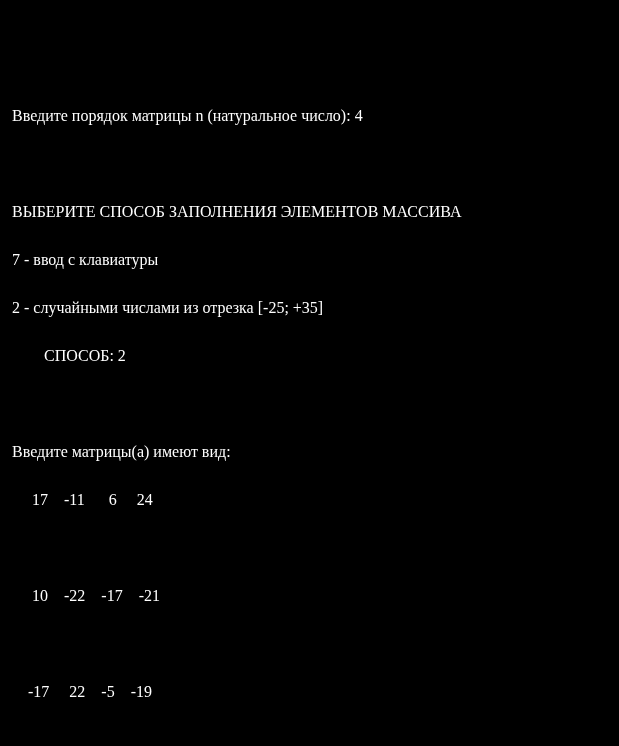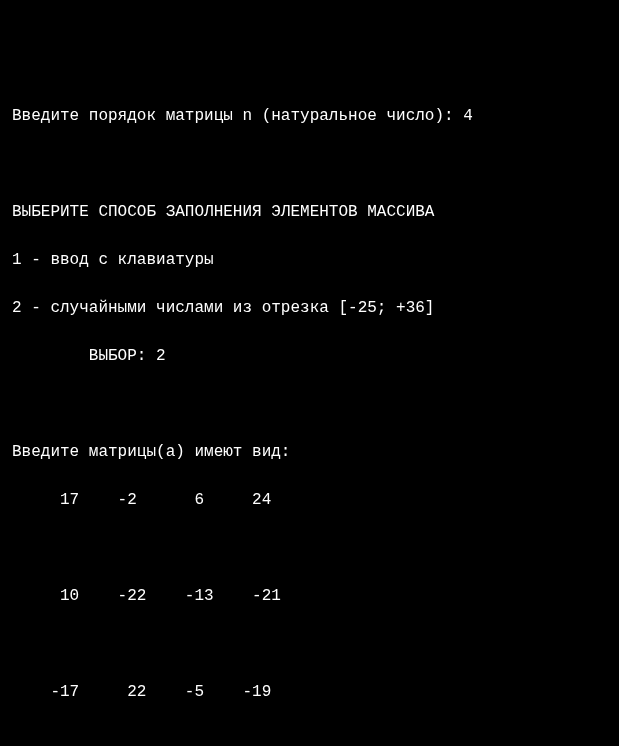--- a/index.html
+++ b/index.html
@@ -13,38 +13,39 @@
       font-family: Consolas, 'Courier New', monospace;
       font-size: 16px;
       line-height: 1.5;
       padding: 8px 12px;
       width: 619px;
       height: 746px;
       white-space: pre;
     }
     .line {
       display: block;
+      font-family: Liberation Serif, serif;
     }
   </style>
 </head>
 <body>
 
 
 
 <span class="line"><span>Введите порядок матрицы n (натуральное число): </span><span>4</span></span>
 <span class="line"> </span>
 <span class="line">ВЫБЕРИТЕ СПОСОБ ЗАПОЛНЕНИЯ ЭЛЕМЕНТОВ МАССИВА</span>
-<span class="line">1 - ввод с клавиатуры</span>
-<span class="line">2 - случайными числами из отрезка [-25; +36]</span>
-<span class="line"><span>        ВЫБОР: </span><span>2</span></span>
+<span class="line">7 - ввод с клавиатуры</span>
+<span class="line">2 - случайными числами из отрезка [-25; +35]</span>
+<span class="line"><span>        СПОСОБ: </span><span>2</span></span>
 <span class="line"> </span>
 <span class="line">Введите матрицы(а) имеют вид:</span>
-<span class="line">     17    -2      6     24</span>
+<span class="line">     17    -11      6     24</span>
 <span class="line"> </span>
-<span class="line">     10    -22    -13    -21</span>
+<span class="line">     10    -22    -17    -21</span>
 <span class="line"> </span>
 <span class="line">    -17     22    -5    -19</span>
 <span class="line"> </span>
 
 
 
 
 
 
 

